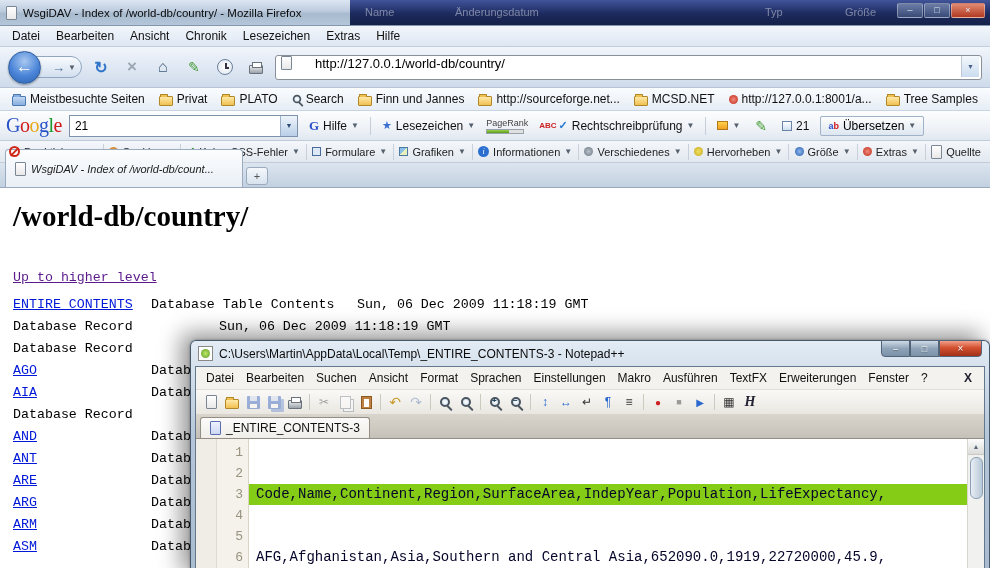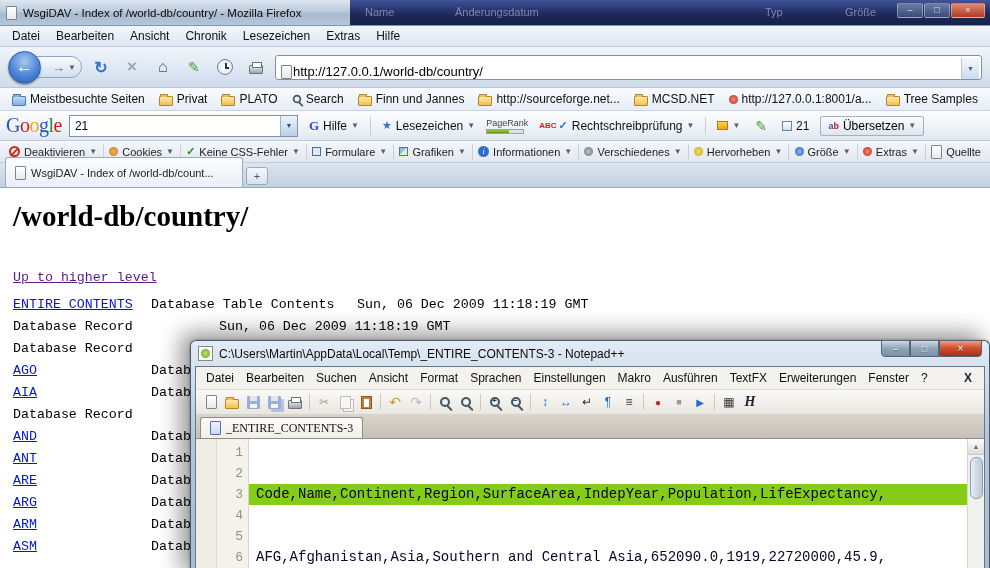--- a/index.html
+++ b/index.html
@@ -20,21 +20,21 @@
 .menu-item{font-size:12px;color:#111;padding:2px 8px;white-space:nowrap;}
 .ff-navbar{height:41px;background:linear-gradient(#f1f5fb,#d9e3f0 70%,#cfdbeb);display:flex;align-items:center;gap:7px;padding:0 8px;border-bottom:1px solid #b7c5d7;}
 .back-btn{width:33px;height:33px;border-radius:50%;border:1px solid #2d5d9d;background:radial-gradient(circle at 50% 30%,#a8c8f0 0%,#4a84d8 55%,#2d62ae 100%);color:#fff;font-size:17px;font-weight:bold;display:flex;align-items:center;justify-content:center;box-shadow:0 1px 2px rgba(0,0,0,.35);position:relative;z-index:1;}
 .fwd-group{display:flex;align-items:center;height:22px;border:1px solid #92a7bf;border-radius:0 11px 11px 0;background:linear-gradient(#f8fbfe,#d2dfef);margin-left:-13px;padding:0 5px 0 16px;gap:3px;color:#4a6a92;font-weight:bold;font-size:13px;}
 .caret{font-size:8px;color:#55606e;}
 .nav-icon{width:24px;height:26px;display:flex;align-items:center;justify-content:center;}
 .g-refresh{font-size:16px;color:#2f74c8;font-weight:bold;}
 .g-stop{font-size:17px;color:#9aa6b2;font-weight:bold;}
 .g-home{font-size:16px;color:#3f5a78;}
 .g-pencil{font-size:14px;color:#3f9a2f;}
-.url-bar{flex:1;height:25px;background:#fff;border:1px solid #89909a;border-radius:3px;display:flex;align-items:flex-end;gap:1px;padding:0 2px 0 5px;}
+.url-bar{flex:1;height:25px;background:#fff;border:1px solid #89909a;border-radius:3px;display:flex;align-items:flex-start;gap:23px;padding:0 2px 0 5px;}
 .url-input{flex:1;border:none;outline:none;font-size:13px;color:#000;background:transparent;font-family:"Liberation Sans",sans-serif;}
 .url-drop{width:18px;height:21px;border-left:1px solid #bcc8d6;background:linear-gradient(#f4f8fc,#cbdcef);display:flex;align-items:center;justify-content:center;color:#48608a;font-size:7px;}
 
 .ff-bmbar{height:23px;background:linear-gradient(#fafcfe,#e6edf5);display:flex;align-items:center;gap:2px;padding:0 6px;border-bottom:1px solid #c9d4e2;}
 .bm-item{display:flex;align-items:center;gap:4px;font-size:12px;color:#101010;padding:1px 6px;white-space:nowrap;}
 
 .g-bar{height:30px;background:linear-gradient(#fdfdfe,#eaeff5 75%,#dfe7f0);display:flex;align-items:center;gap:7px;padding:0 6px;border-bottom:1px solid #c2ccd8;}
 .g-logo{font-family:"Liberation Serif",serif;font-size:20px;font-weight:normal;letter-spacing:-.5px;white-space:nowrap;}
 .gl-b{color:#2a52c8;} .gl-r{color:#d01818;} .gl-y{color:#e8a818;} .gl-g{color:#189a28;}
 .g-combo{display:flex;height:22px;border:1px solid #7e92ab;background:#fff;}
@@ -66,21 +66,21 @@
 .dot.gray{background:radial-gradient(#b8c2cc,#6a747e);}
 .dot.yellow{background:radial-gradient(#f0e060,#c8a820);}
 .dot.blue{background:radial-gradient(#8ab8f0,#2a5aa8);}
 .dot.red{background:radial-gradient(#f08a7a,#c02818);}
 .wd-check{color:#2a8a2a;font-weight:bold;font-size:11px;}
 .sq{width:9px;height:9px;border:1px solid #4a6a9a;background:#dce8f6;flex:none;}
 .sq.img{background:linear-gradient(135deg,#8ac0e8 50%,#e8f0c0 50%);border-color:#4a7aa0;}
 .info-dot{width:11px;height:11px;border-radius:50%;background:#2a6fd0;color:#fff;font-size:8px;display:flex;align-items:center;justify-content:center;font-family:"Liberation Serif",serif;font-style:italic;flex:none;}
 
 .ff-tabbar{height:25px;background:linear-gradient(#dce5ef,#c2d0e0);display:flex;align-items:flex-end;gap:3px;padding:3px 5px 0;border-bottom:1px solid #98a9bd;}
-.tab{height:30px;display:flex;align-items:center;gap:5px;padding:0 9px;background:linear-gradient(#fcfdfe,#e9eff6);border:1px solid #9aabc0;border-bottom:none;border-radius:3.5px 3.5px 0 0;font-size:11px;color:#222;min-width:238px;}
+.tab{height:38px;display:flex;align-items:center;gap:5px;padding:0 9px;background:linear-gradient(#fcfdfe,#e9eff6);border:1px solid #9aabc0;border-bottom:none;border-radius:3.5px 3.5px 0 0;font-size:11px;color:#222;min-width:238px;font-style:italic;}
 .newtab-btn{height:18px;width:22px;margin-bottom:2px;border:1px solid #9aabc0;border-radius:3px;background:linear-gradient(#f4f8fc,#d8e2ee);font-size:11px;color:#555;display:flex;align-items:center;justify-content:center;}
 
 
 .ff-content{position:relative;height:380px;background:#fff;padding:12px 0 0 13px;overflow:hidden;font-family:"Liberation Mono","DejaVu Sans Mono",monospace;}
 .page-h1{font-family:"Liberation Serif","DejaVu Serif",serif;font-size:29px;font-weight:bold;color:#000;}
 .up-link{display:inline-block;margin-top:37px;font-size:13.3px;color:#5a1a8b;text-decoration:underline;cursor:pointer;}
 .listing{margin-top:8px;font-size:13.3px;line-height:22px;}
 .lrow{display:flex;}
 .lname{width:138px;}
 .ltype{width:206px;color:#000;}
@@ -125,21 +125,21 @@
 .nwbtn.close{width:43px;background:linear-gradient(#f0a088,#d4502f 45%,#a03018);border-radius:0 0 4px 0;font-size:10px;}
 .npp-client{height:calc(100% - 25px);background:#f4f2ee;border:1px solid #64788d;display:flex;flex-direction:column;}
 .npp-menubar{height:22px;display:flex;align-items:center;padding:0 4px;background:#f4f2ee;flex:none;}
 .npp-menu-item{font-size:12px;color:#111;padding:2px 6px;white-space:nowrap;}
 .npp-close-x{margin-left:auto;font-size:12px;font-weight:bold;color:#223;padding:0 8px;}
 .npp-toolbar{height:26px;display:flex;align-items:center;gap:1px;padding:0 5px;background:linear-gradient(#faf9f7,#eae7e1);border-top:1px solid #e2ded6;border-bottom:1px solid #d8d4cb;flex:none;}
 .ticn{width:20px;height:20px;display:flex;align-items:center;justify-content:center;font-size:12px;flex:none;}
 .tsep{width:1px;height:16px;background:#cfcabf;margin:0 3px;flex:none;}
 .dim{opacity:.45;}
 .blu{color:#2a6ad0;} .red{color:#cc2020;} .ink{color:#333;}
-.npp-tabbar{height:23px;background:linear-gradient(#d8d4cc,#c6c1b8);display:flex;align-items:flex-end;padding:2px 4px 0;flex:none;font-family:Liberation Serif, serif;}
+.npp-tabbar{height:23px;background:linear-gradient(#d8d4cc,#c6c1b8);display:flex;align-items:flex-end;padding:2px 4px 0;flex:none;}
 .npp-tab{height:21px;display:flex;align-items:center;gap:5px;padding:0 9px;background:linear-gradient(#fcfbfa,#f0eee9);border:1px solid #938e83;border-bottom:none;border-radius:3px 3px 0 0;font-size:12px;color:#111;}
 .npp-editor{flex:1;display:flex;background:#fff;overflow:hidden;border-top:1px solid #938e83;}
 .ed-bmargin{width:21px;background:#efede6;border-right:1px solid #dedacf;flex:none;}
 .ed-nums{width:32px;background:#f4f2ea;color:#97937f;font-family:"Liberation Mono","DejaVu Sans Mono",monospace;font-size:13px;line-height:21px;text-align:right;padding:3px 5px 0 0;border-right:1px solid #d8d4c6;flex:none;}
 .ed-lines{flex:1;font-family:"Liberation Mono","DejaVu Sans Mono",monospace;font-size:14px;line-height:21px;padding:3px 0 0 0;white-space:pre;overflow:hidden;color:#05052a;}
 .ed-line{padding-left:7px;}
 .ed-line.current{background:#84cc16;}
 .ed-scrollbar{width:17px;background:#f1f1ef;border-left:1px solid #d8d5cd;display:flex;flex-direction:column;align-items:center;flex:none;}
 .ed-scroll-up{width:16px;height:16px;background:linear-gradient(#fcfcfc,#dcdcda);border-bottom:1px solid #c8c8c4;color:#5a6a7a;font-size:7px;display:flex;align-items:center;justify-content:center;}
 .ed-thumb{width:13px;height:42px;margin-top:2px;border-radius:6px;border:1px solid #8ba0b4;background:linear-gradient(90deg,#e8eef4,#b8c8d8);}

